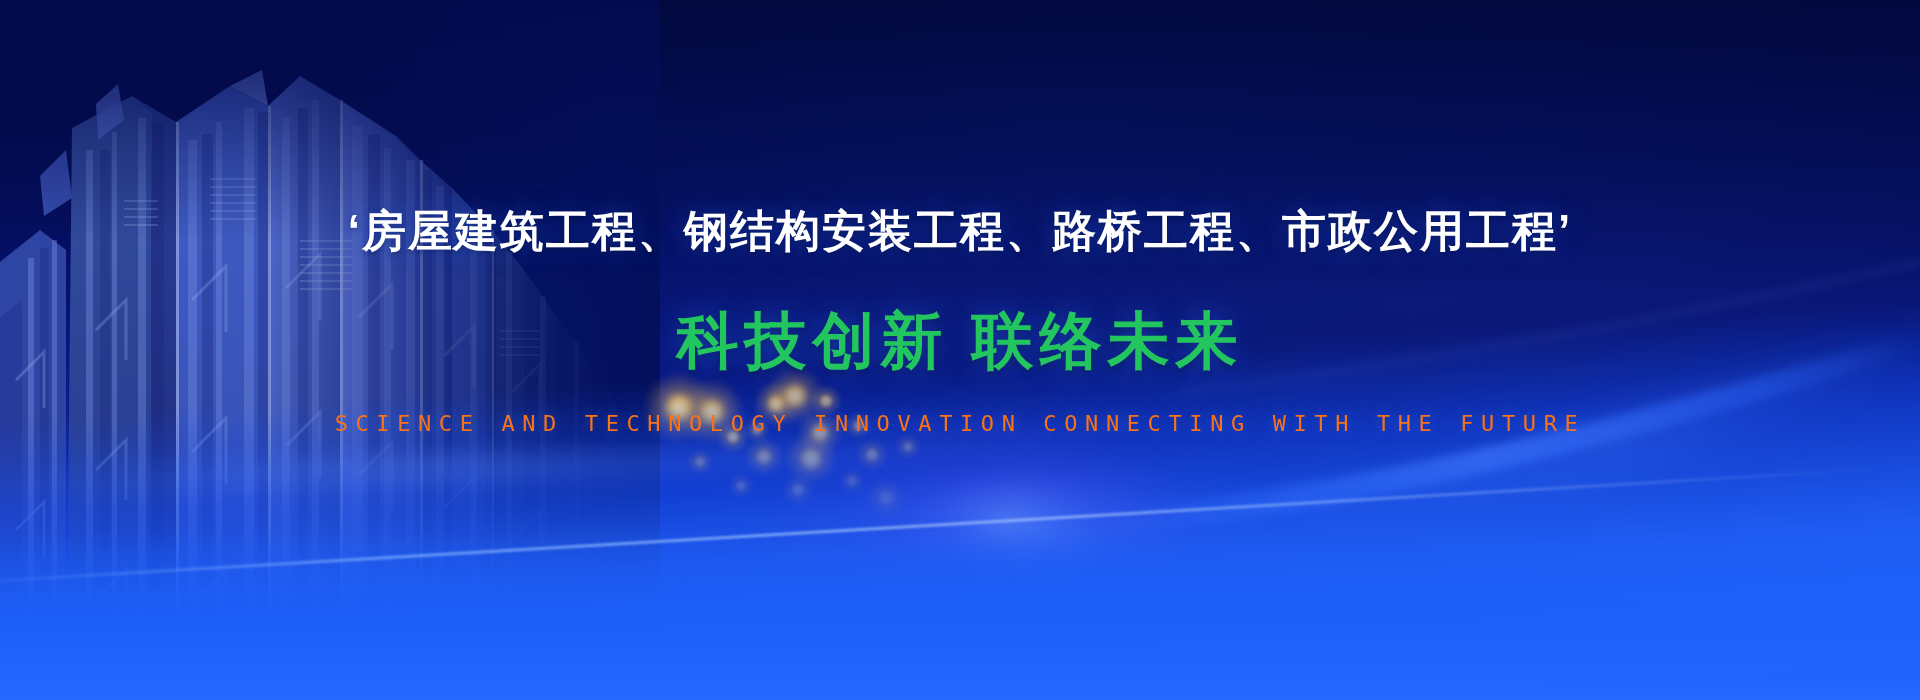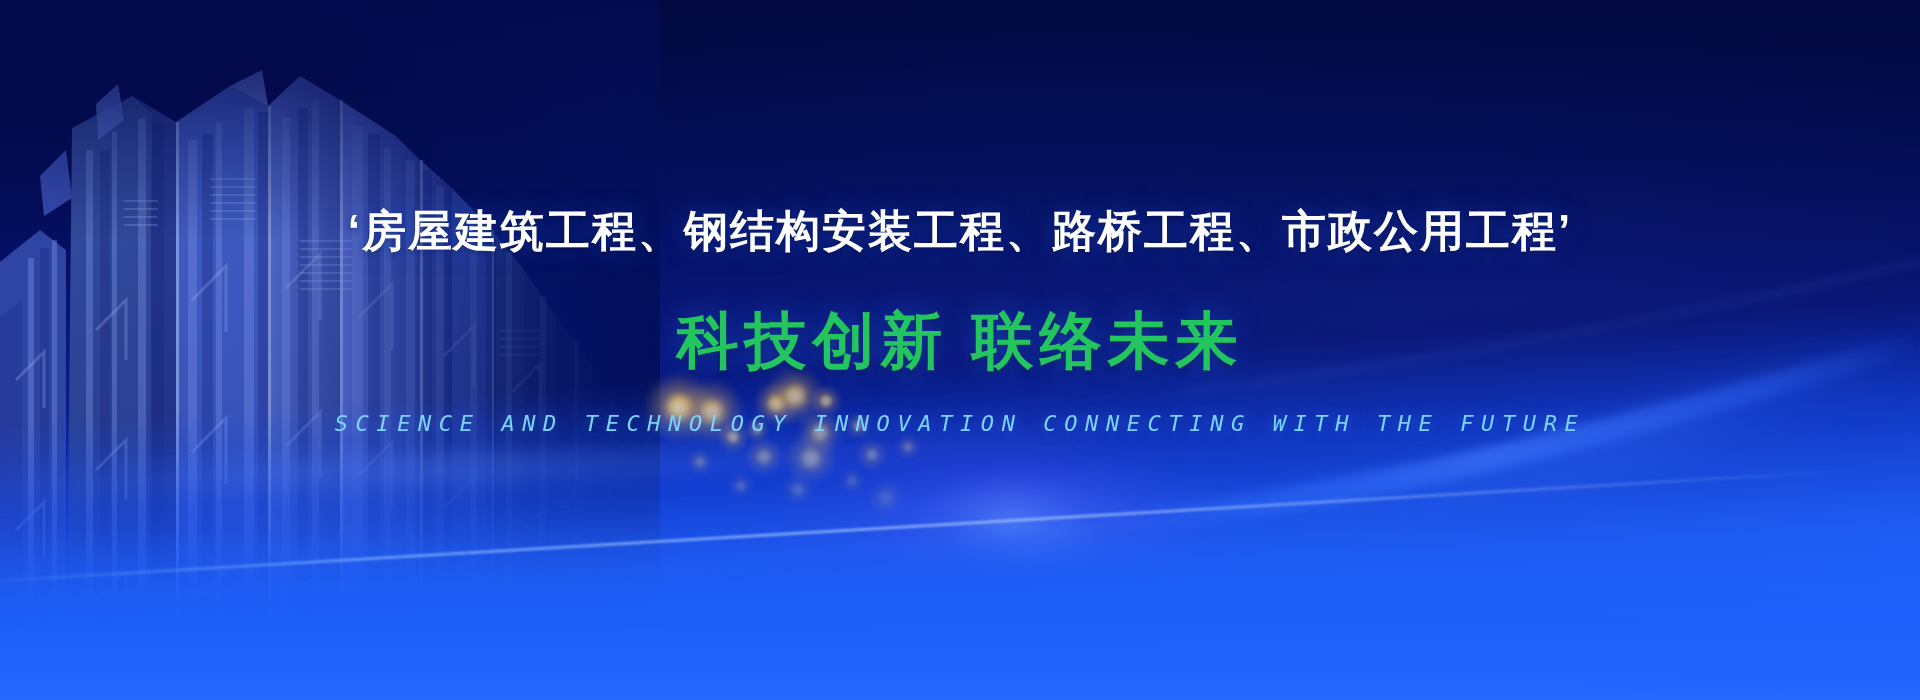--- a/index.html
+++ b/index.html
@@ -113,25 +113,24 @@
     letter-spacing:6px;
     color:#22c55e;
     white-space:nowrap;
     text-shadow:0 0 26px rgba(40,95,235,.6), 0 3px 8px rgba(0,0,0,.35);
   }
   .subtitle {
     margin-top:28px;
     font-size:22px;
     font-weight:400;
     letter-spacing:7.6px;
-    color:#7dd3fc;
+    color:#f97316;
     white-space:nowrap;
     font-family:"DejaVu Sans Mono", monospace;
     text-shadow:0 0 14px rgba(60,120,245,.55);
-    font-style:italic;
   }
 </style>
 </head>
 <body>
 
 <div class="banner">
 
   <div class="bg-base"></div>
   <div class="bg-topdark"></div>
 

